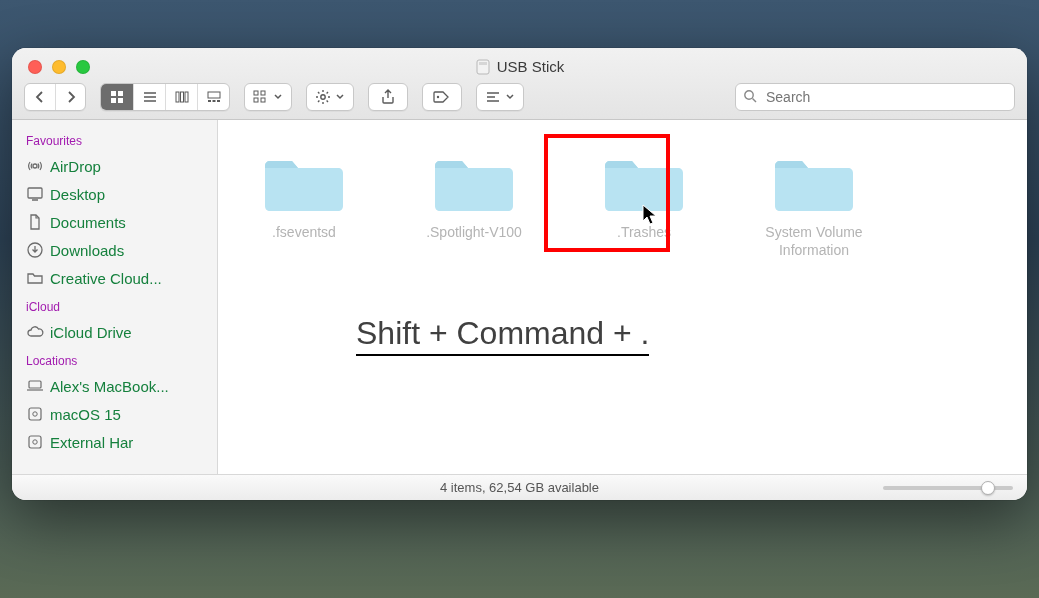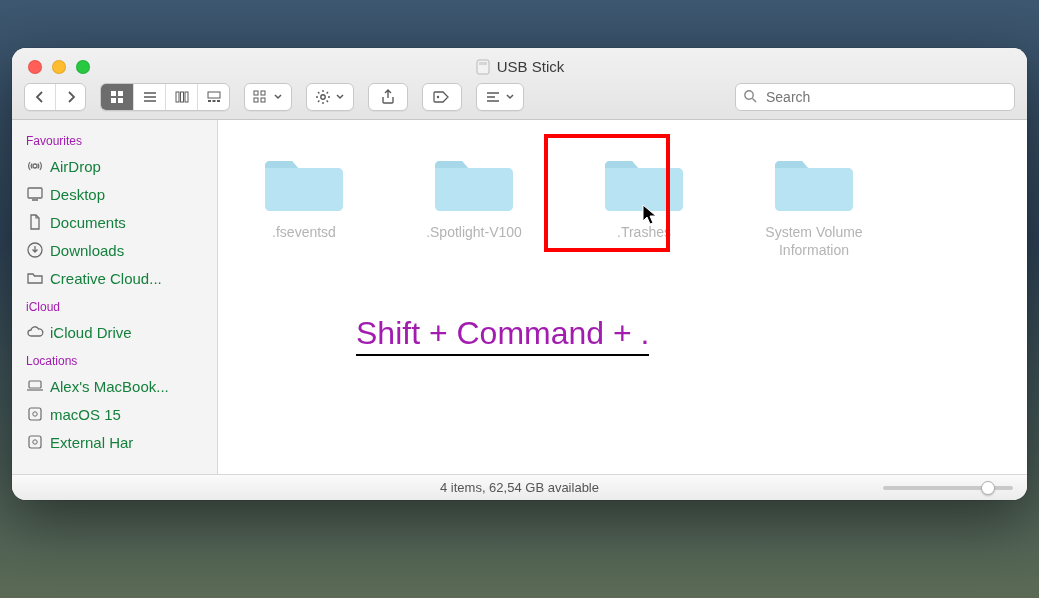--- a/index.html
+++ b/index.html
@@ -37,21 +37,21 @@
   .sec-head { font-size:12px; color:#a21caf; padding:8px 14px 4px; }
   .sb-item { display:flex; align-items:center; gap:6px; padding:5px 14px; font-size:15px; color:#15803d; white-space:nowrap; overflow:hidden; text-overflow:ellipsis;}
   .sb-item .ic { width:18px; height:18px; color:#6c6c6c; flex-shrink:0; display:flex; align-items:center; justify-content:center;}
   .content { flex:1; position:relative; background:#fff; overflow:hidden;}
   .icons-area { display:flex; gap:70px; padding:30px 28px 0 36px; align-items:flex-start;}
   .folder { width:100px; display:flex; flex-direction:column; align-items:center; gap:8px; }
   .folder-icon { width:86px; height:66px; }
   .folder-label { font-size:14px; color:#b4b4b4; text-align:center; line-height:1.25; }
   .highlight-box { position:absolute; border:4px solid #ff0000; }
   .cursor { position:absolute; width:16px; height:22px; }
-  .overlay-text { position:absolute; font-family: Arial, sans-serif; font-size:32px; color:#a21caf; border-bottom:2px solid #000; padding-bottom:2px;}
+  .overlay-text { position:absolute; font-family: Arial, sans-serif; font-size:32px; color:#404040; border-bottom:2px solid #000; padding-bottom:2px;}
 
   
   .statusbar { height:26px; background:linear-gradient(180deg,#fafafa,#ececec); border-top:1px solid #d8d8d8; font-size:13px; color:#555; position:relative; display:flex; align-items:center; justify-content:center;}
   .slider { position:absolute; right:14px; top:50%; transform:translateY(-50%); width:130px; height:4px; background:#c9c9c9; border-radius:2px;}
   .slider .knob { position:absolute; right:18px; top:-5px; width:14px; height:14px; background:#fff; border:1px solid #b0b0b0; border-radius:50%; box-shadow:0 1px 2px rgba(0,0,0,.2);}
 
   .chev { width:10px; height:10px; }
   svg { display:block; }
 
   

